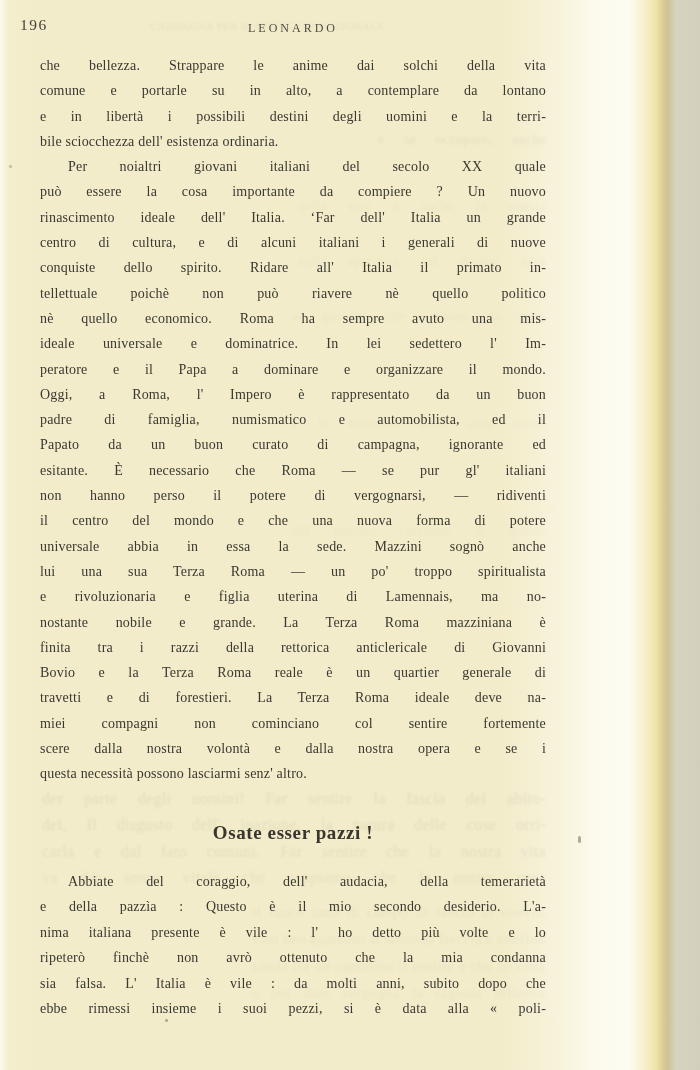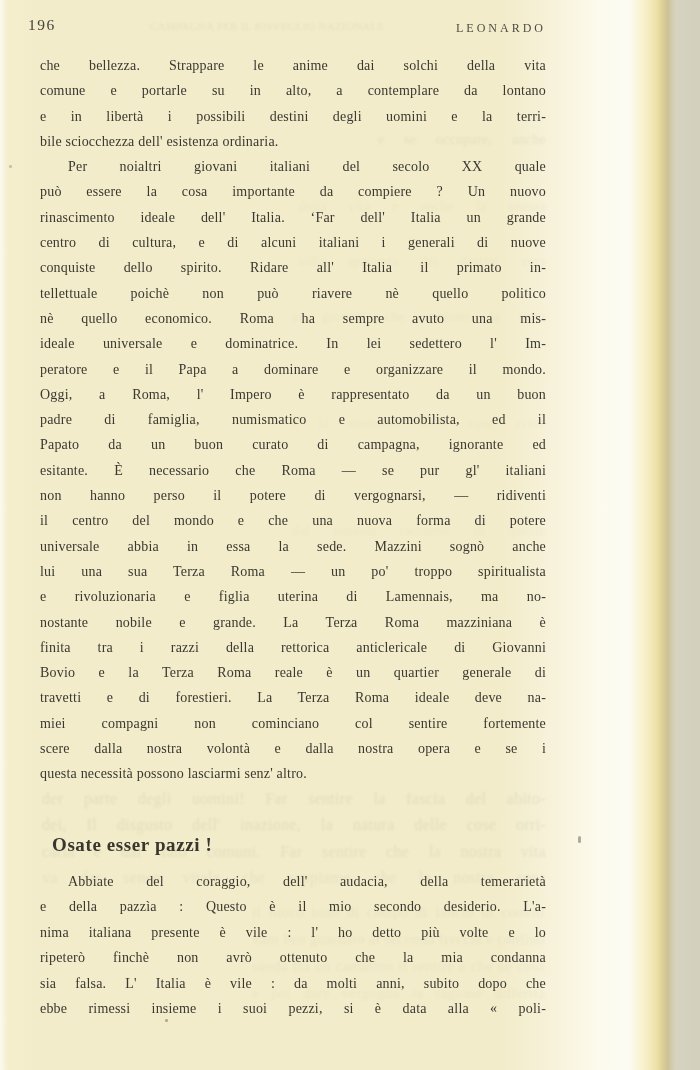--- a/index.html
+++ b/index.html
@@ -6,34 +6,34 @@
   .scan{
     position:relative;width:700px;height:1070px;overflow:hidden;
     font-family:"Liberation Serif","DejaVu Serif",serif;
     color:#3a3831;
     background:linear-gradient(90deg,
       #fbfaf0 0px,#f4eecd 8px,#f2ecca 40px,
       #f2ecca 500px,#f7f2da 555px,#fcfaec 595px,
       #fdfcf3 628px,#f8f0cb 644px,#efe3aa 656px,
       #d9cb92 664px,#ccc299 668px,#d8d4c2 676px,#dad7c4 700px);
   }
-  .pagenum{position:absolute;left:28px;top:16px;font-size:15.5px;letter-spacing:1.5px;color:#45423a;}
-  .running{position:absolute;left:40px;top:21px;width:506px;text-align:right;
+  .pagenum{position:absolute;left:20px;top:16px;font-size:15.5px;letter-spacing:1.5px;color:#45423a;}
+  .running{position:absolute;left:40px;top:21px;width:506px;text-align:center;
            font-size:12px;letter-spacing:3px;color:#4e4b42;}
   .textblock{position:absolute;left:40px;width:506px;}
   #block1{top:53px;}
   #block2{top:869px;}
   .line{height:25.3px;line-height:25.3px;font-size:14px;letter-spacing:.2px;
         text-align:justify;text-align-last:justify;overflow:hidden;}
   #block2 .line{height:25.4px;line-height:25.4px;}
   .line.flush{text-align-last:left;}
   .line.indent{padding-left:28px;}
   .line .it{}
-  .heading{position:absolute;left:40px;top:822px;width:506px;margin:12px;
-           font-size:19px;font-weight:bold;letter-spacing:.6px;color:#38362f;}
+  .heading{position:absolute;left:40px;top:822px;width:506px;margin:0;
+           text-align:center;font-size:19px;font-weight:bold;letter-spacing:.6px;color:#38362f;}
   .bleed{position:absolute;color:#8e9176;filter:blur(1.1px);overflow:hidden;
          height:22px;line-height:22px;letter-spacing:.3px;}
   .bleed.j{text-align:justify;text-align-last:justify;}
   .speck{position:absolute;background:#6f6d5f;border-radius:40%;}
   .speck.mark{width:3px;height:7px;border-radius:2px;opacity:.55;}
   .speck.dot1{left:165px;top:1019px;width:3px;height:3px;opacity:.5;}
   .speck.dot2{left:9px;top:165px;width:3px;height:3px;opacity:.35;}
   .edgeveil{position:absolute;top:0;right:0;width:28px;height:100%;
             background:linear-gradient(90deg,rgba(0,0,0,0) 0,rgba(90,85,60,.06) 100%);}
 </style>

